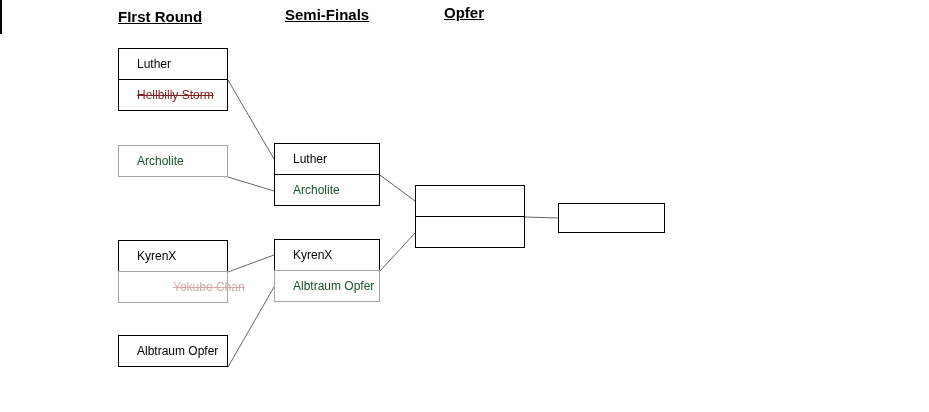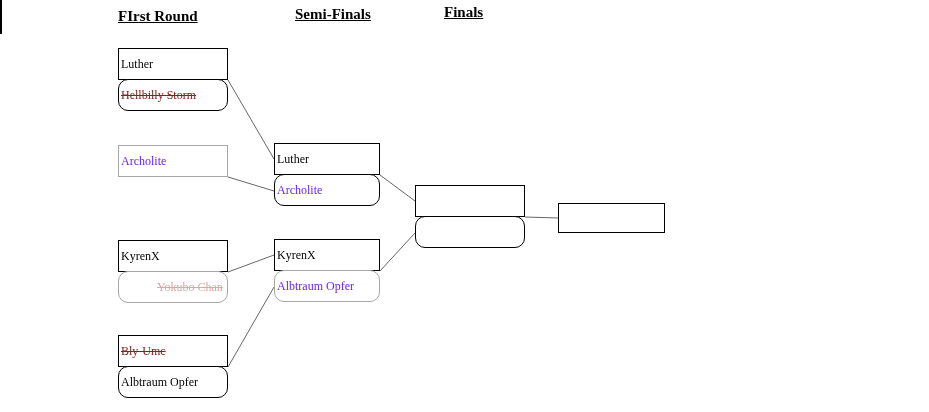--- a/index.html
+++ b/index.html
@@ -1,20 +1,20 @@
 <!DOCTYPE html>
 <html><head>
 <meta charset="utf-8">
 <style>
   html,body{margin:0;padding:0;background:#ffffff;}
   .stage{
     position:relative;
     width:840px;height:412px;
     background:#ffffff;
-    font-family:Liberation Serif, serif;
+    font-family:Liberation Sans, sans-serif;
     overflow:hidden;
   }
   .corner-mark{
     position:absolute;left:0;top:0;width:2px;height:34px;background:#000;
   }
   .hdr{
     position:absolute;
     font-weight:bold;
     font-size:15px;
     color:#000;
@@ -23,30 +23,30 @@
   }
   .match{position:absolute;}
   .cell{
     box-sizing:border-box;
     width:100%;
     height:32px;
     border:1px solid #000;
     background:#fff;
     display:flex;
     align-items:center;
-    padding-left:2px;
+    padding-left:18px;
     font-size:12px;
     color:#000;
     white-space:nowrap;
   }
-  .cell + .cell{margin-top:-1px;border-radius:10px;}
+  .cell + .cell{margin-top:-1px;}
   .gray-border{border-color:#a6a6a6;}
   .strike-dark{color:#7f2222;text-decoration:line-through;}
   .strike-light{color:#d8a8a8;text-decoration:line-through;margin-left:36px;}
-  .faded{color:#6d28d9;}
+  .faded{color:#14532d;}
   svg.connectors{
     position:absolute;left:0;top:0;width:929px;height:412px;
     pointer-events:none;
   }
   svg.connectors line{stroke:#666666;stroke-width:1;}
 </style>
 </head>
 <body>
 
 <div class="stage">
@@ -57,22 +57,22 @@
     <line x1="228" y1="80" x2="274" y2="159"></line>
     <line x1="228" y1="177" x2="274" y2="191"></line>
     <line x1="228" y1="272" x2="274" y2="255"></line>
     <line x1="228" y1="367" x2="274" y2="287"></line>
     <line x1="380" y1="175" x2="415" y2="201"></line>
     <line x1="380" y1="271" x2="415" y2="233"></line>
     <line x1="525" y1="217" x2="558" y2="218"></line>
   </svg>
 
   <div class="hdr" style="left:118px;top:8px;">FIrst Round</div>
-  <div class="hdr" style="left:295px;top:6px;">Semi-Finals</div>
-  <div class="hdr" style="left:444px;top:4px;">Finals</div>
+  <div class="hdr" style="left:285px;top:6px;">Semi-Finals</div>
+  <div class="hdr" style="left:444px;top:4px;">Opfer</div>
 
   <div class="match" style="left:118px;top:48px;width:110px;">
     <div class="cell">
       <span>Luther</span>
     </div>
     <div class="cell">
       <span class="strike-dark">Hellbilly Storm</span>
     </div>
   </div>
 
@@ -85,23 +85,20 @@
   <div class="match" style="left:118px;top:240px;width:110px;">
     <div class="cell">
       <span>KyrenX</span>
     </div>
     <div class="cell gray-border">
       <span class="strike-light">Yokubo Chan</span>
     </div>
   </div>
 
   <div class="match" style="left:118px;top:335px;width:110px;">
-    <div class="cell">
-      <span class="strike-dark">Bly-Umc</span>
-    </div>
     <div class="cell">
       <span>Albtraum Opfer</span>
     </div>
   </div>
 
   <div class="match" style="left:274px;top:143px;width:106px;">
     <div class="cell">
       <span>Luther</span>
     </div>
     <div class="cell">

